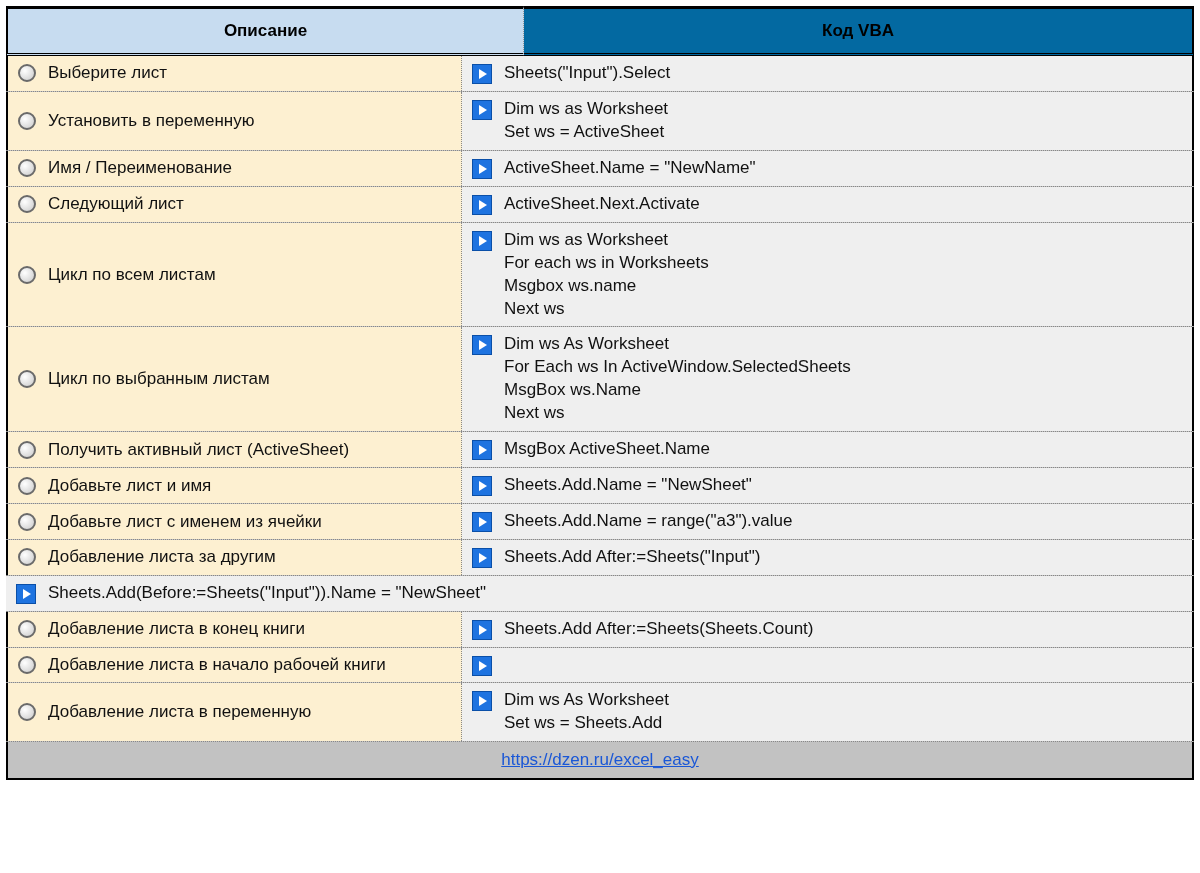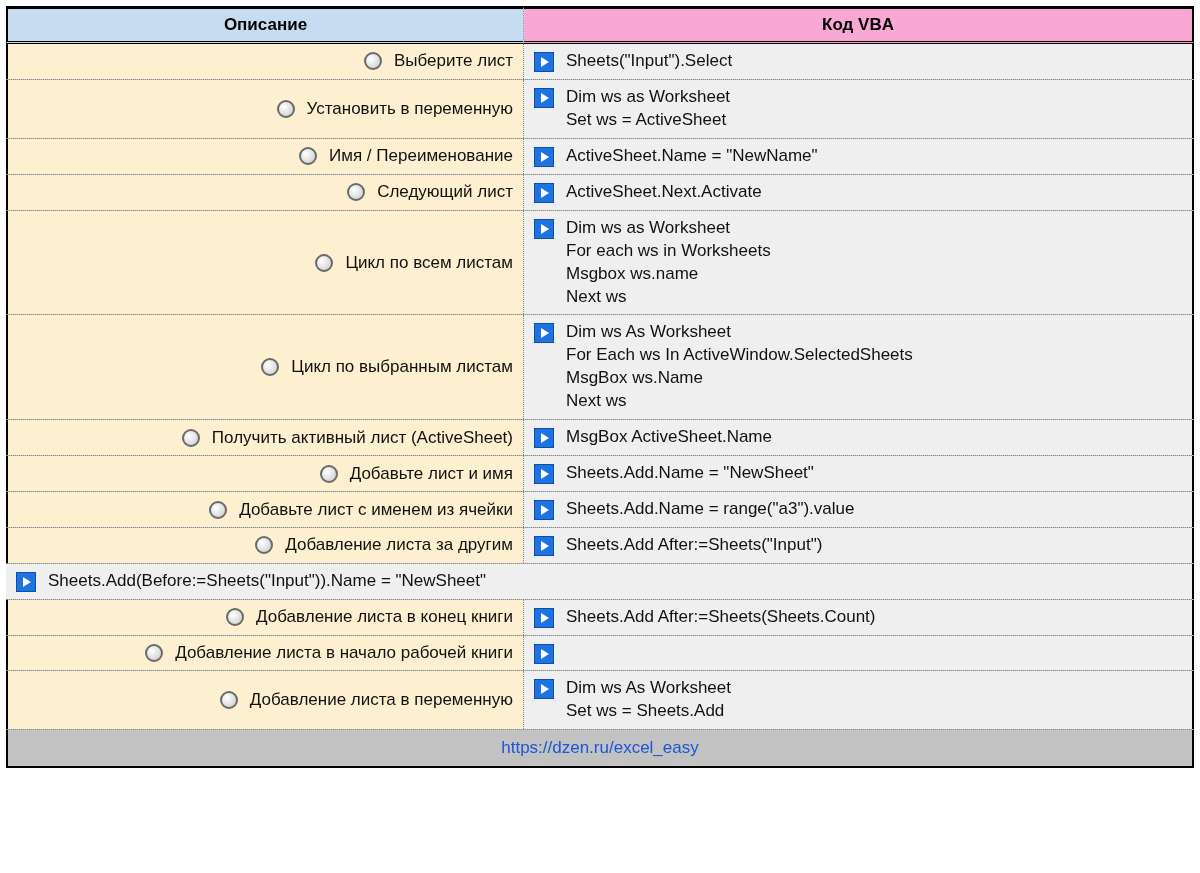--- a/index.html
+++ b/index.html
@@ -18,50 +18,49 @@
       width: 100%;
       border-collapse: collapse;
       background: #c2c2c2;
     }
     .header-row {
       display: flex;
     }
     .header-cell {
       border-top: 3px solid #000;
       border-bottom: 3px double #000;
-      padding: 6px 8px;
+      padding: 12px 8px;
       text-align: center;
       font-weight: bold;
       font-size: 17px;
     }
     .header-desc {
       width: 518px;
       background: #c7dcf0;
       border-left: 2px solid #000;
       border-right: 1px dotted #999;
     }
     .header-code {
       flex: 1;
-      background: #f9a8d4;
+      background: #0369a1;
       border-right: 2px solid #000;
     }
     .row {
       display: flex;
       border-bottom: 1px dotted #888;
     }
     .cell-desc {
-      width: 518px;
+      width: 456px;
       background: #fdf0d1;
       border-left: 2px solid #000;
       border-right: 1px dotted #888;
       display: flex;
       align-items: center;
       padding: 6px 10px;
       gap: 12px;
-      justify-content: flex-end;
     }
     .cell-code {
       flex: 1;
       background: #efefef;
       border-right: 2px solid #000;
       display: flex;
       align-items: flex-start;
       padding: 6px 10px;
       gap: 12px;
     }
@@ -106,20 +105,21 @@
     .footer-row {
       background: #c2c2c2;
       text-align: center;
       padding: 8px;
       border-left: 2px solid #000;
       border-right: 2px solid #000;
       border-bottom: 2px solid #000;
     }
     .footer-link {
       color: #1a57d6;
+      text-decoration: underline;
       font-size: 17px;
     }
   </style>
 </head>
 <body>
 
 <div class="table">
   <div class="header-row">
     <div class="header-cell header-desc">Описание</div>
     <div class="header-cell header-code">Код VBA</div>

